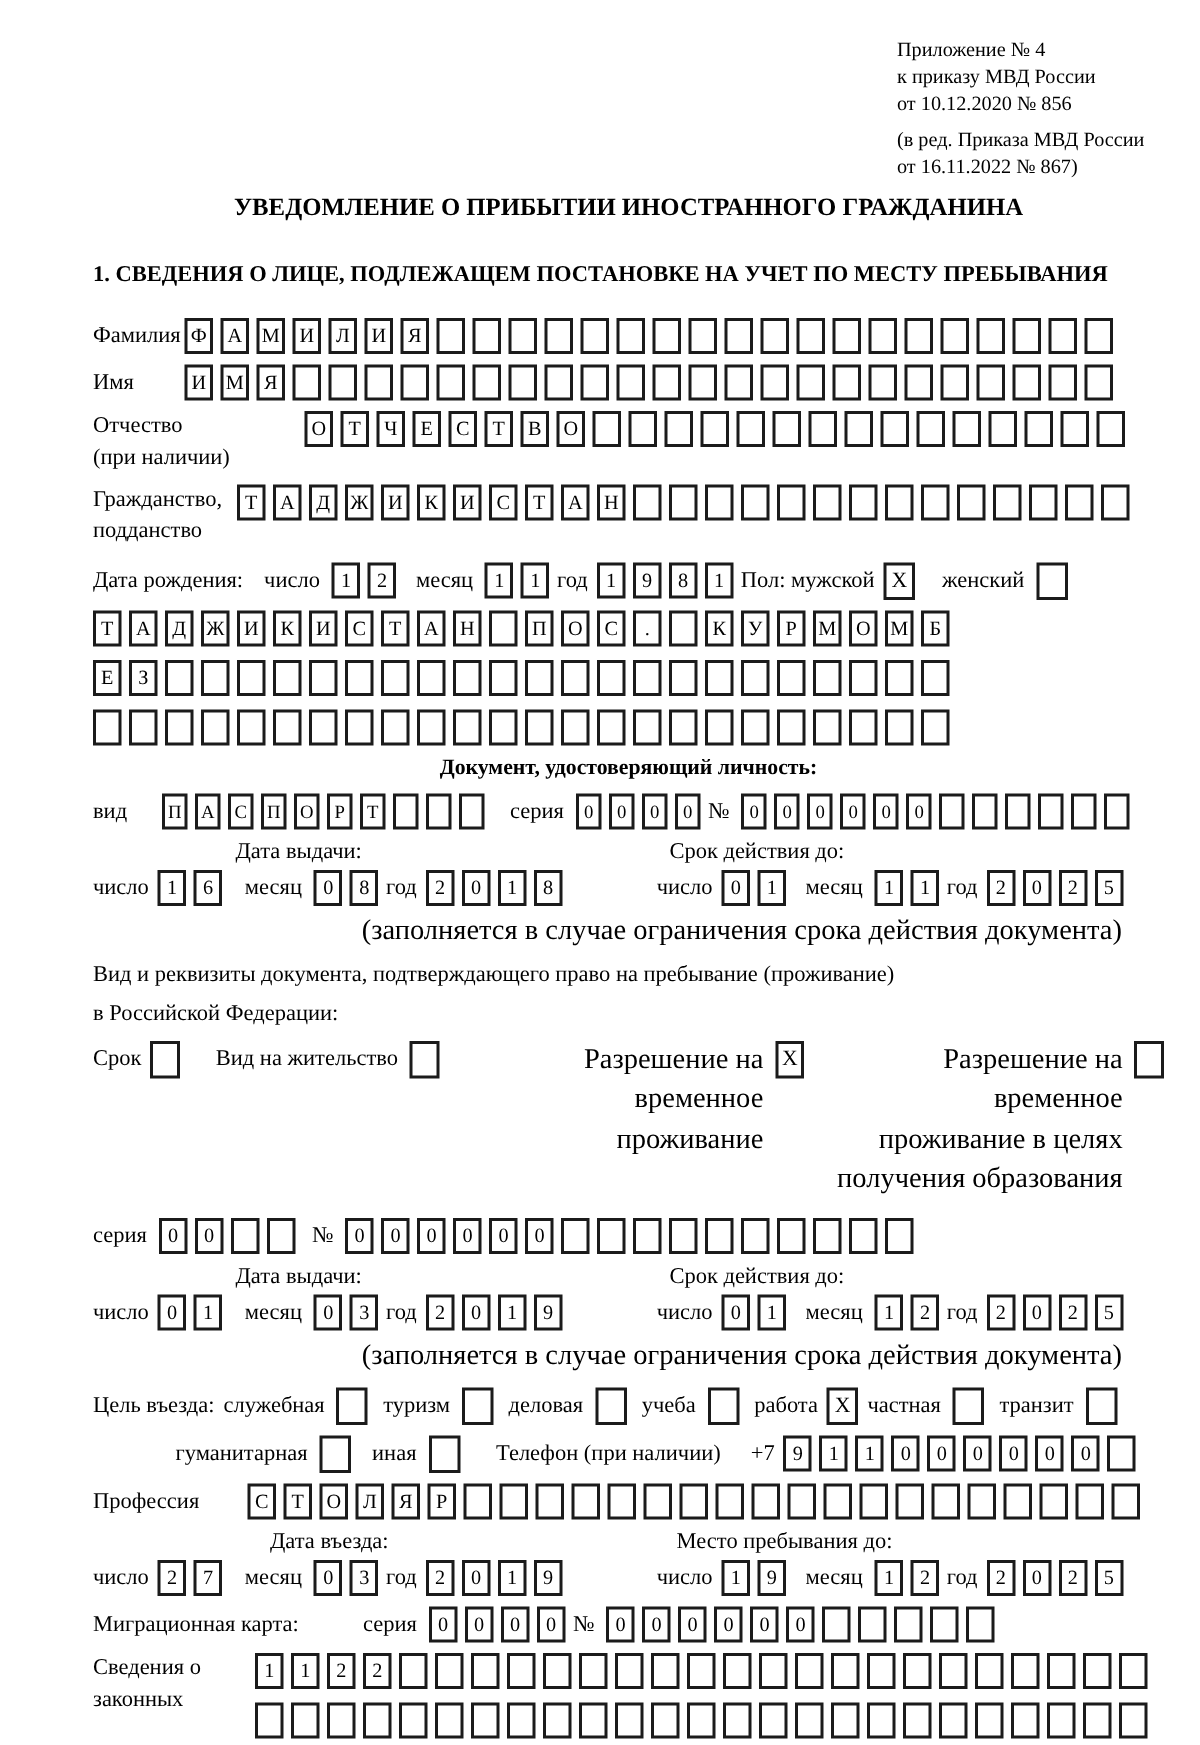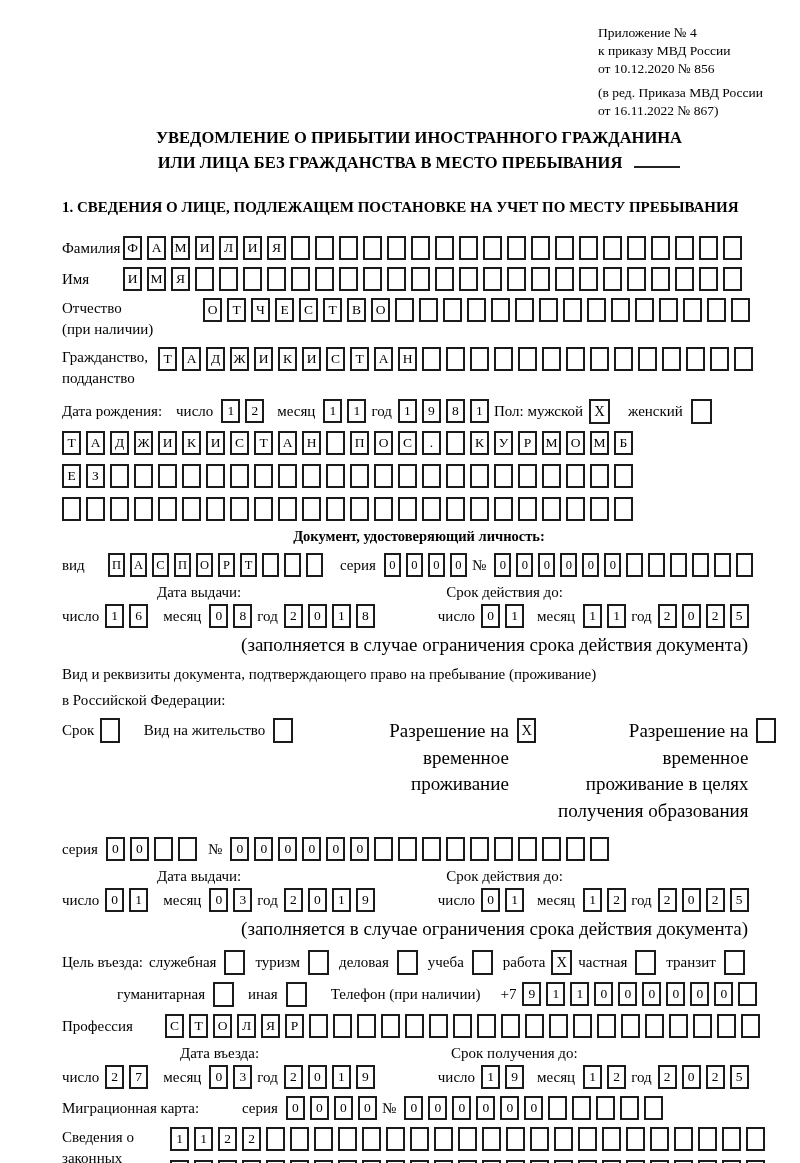--- a/index.html
+++ b/index.html
@@ -46,23 +46,20 @@
     <div>от 10.12.2020 № 856</div>
     <div class="ed">
       <div>(в ред. Приказа МВД России</div>
       <div>от 16.11.2022 № 867)</div>
     </div>
   </div>
 
 
   <div class="title">
     <div>УВЕДОМЛЕНИЕ О ПРИБЫТИИ ИНОСТРАННОГО ГРАЖДАНИНА</div>
-    <div>
-      <span>ИЛИ ЛИЦА БЕЗ ГРАЖДАНСТВА В МЕСТО ПРЕБЫВАНИЯ</span><span class="blank"></span>
-    </div>
   </div>
 
   <div class="sec">1. СВЕДЕНИЯ О ЛИЦЕ, ПОДЛЕЖАЩЕМ ПОСТАНОВКЕ НА УЧЕТ ПО МЕСТУ ПРЕБЫВАНИЯ</div>
 
   <div class="frow">
     <div class="lab w-sur">Фамилия</div>
     <div class="cells"><span class="cell">Ф</span><span class="cell">А</span><span class="cell">М</span><span class="cell">И</span><span class="cell">Л</span><span class="cell">И</span><span class="cell">Я</span><span class="cell"></span><span class="cell"></span><span class="cell"></span><span class="cell"></span><span class="cell"></span><span class="cell"></span><span class="cell"></span><span class="cell"></span><span class="cell"></span><span class="cell"></span><span class="cell"></span><span class="cell"></span><span class="cell"></span><span class="cell"></span><span class="cell"></span><span class="cell"></span><span class="cell"></span><span class="cell"></span><span class="cell"></span></div>
   </div>
 
   <div class="frow">
@@ -223,21 +220,21 @@
     <span class="cells"><span class="cell">9</span><span class="cell">1</span><span class="cell">1</span><span class="cell">0</span><span class="cell">0</span><span class="cell">0</span><span class="cell">0</span><span class="cell">0</span><span class="cell">0</span><span class="cell"></span></span>
   </div>
 
   <div class="frow">
     <span class="lab w-prof">Профессия</span>
     <span class="cells"><span class="cell">С</span><span class="cell">Т</span><span class="cell">О</span><span class="cell">Л</span><span class="cell">Я</span><span class="cell">Р</span><span class="cell"></span><span class="cell"></span><span class="cell"></span><span class="cell"></span><span class="cell"></span><span class="cell"></span><span class="cell"></span><span class="cell"></span><span class="cell"></span><span class="cell"></span><span class="cell"></span><span class="cell"></span><span class="cell"></span><span class="cell"></span><span class="cell"></span><span class="cell"></span><span class="cell"></span><span class="cell"></span><span class="cell"></span></span>
   </div>
 
   <div class="dates-head">
     <span style="margin-left:118px">Дата въезда:</span>
-    <span style="margin-left:192px">Срок получения до:</span>
+    <span style="margin-left:192px">Место пребывания до:</span>
   </div>
   <div class="frow">
     <div class="dg">
       <span class="lab mr6">число</span>
       <span class="cells"><span class="cell">2</span><span class="cell">7</span></span>
       <span class="lab ml10 mr8">месяц</span>
       <span class="cells"><span class="cell">0</span><span class="cell">3</span></span>
       <span class="lab mr6">год</span>
       <span class="cells"><span class="cell">2</span><span class="cell">0</span><span class="cell">1</span><span class="cell">9</span></span>
     </div>

